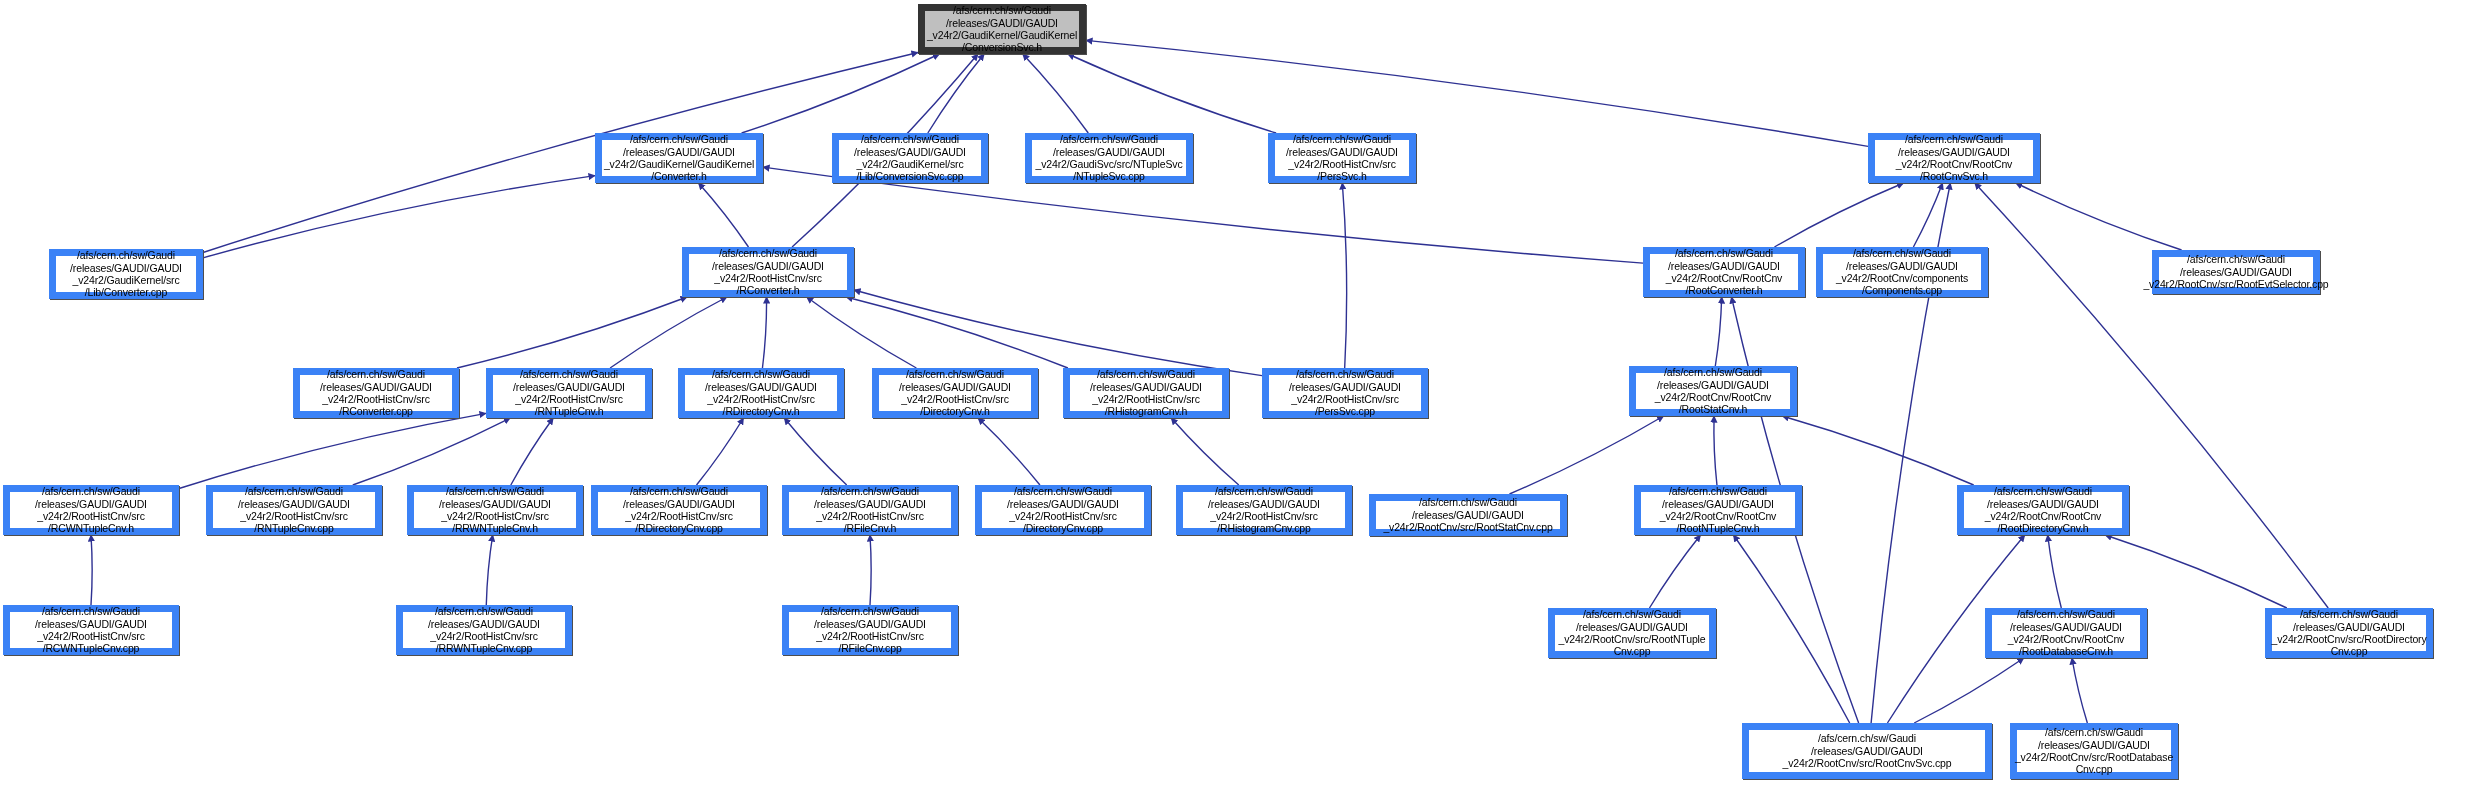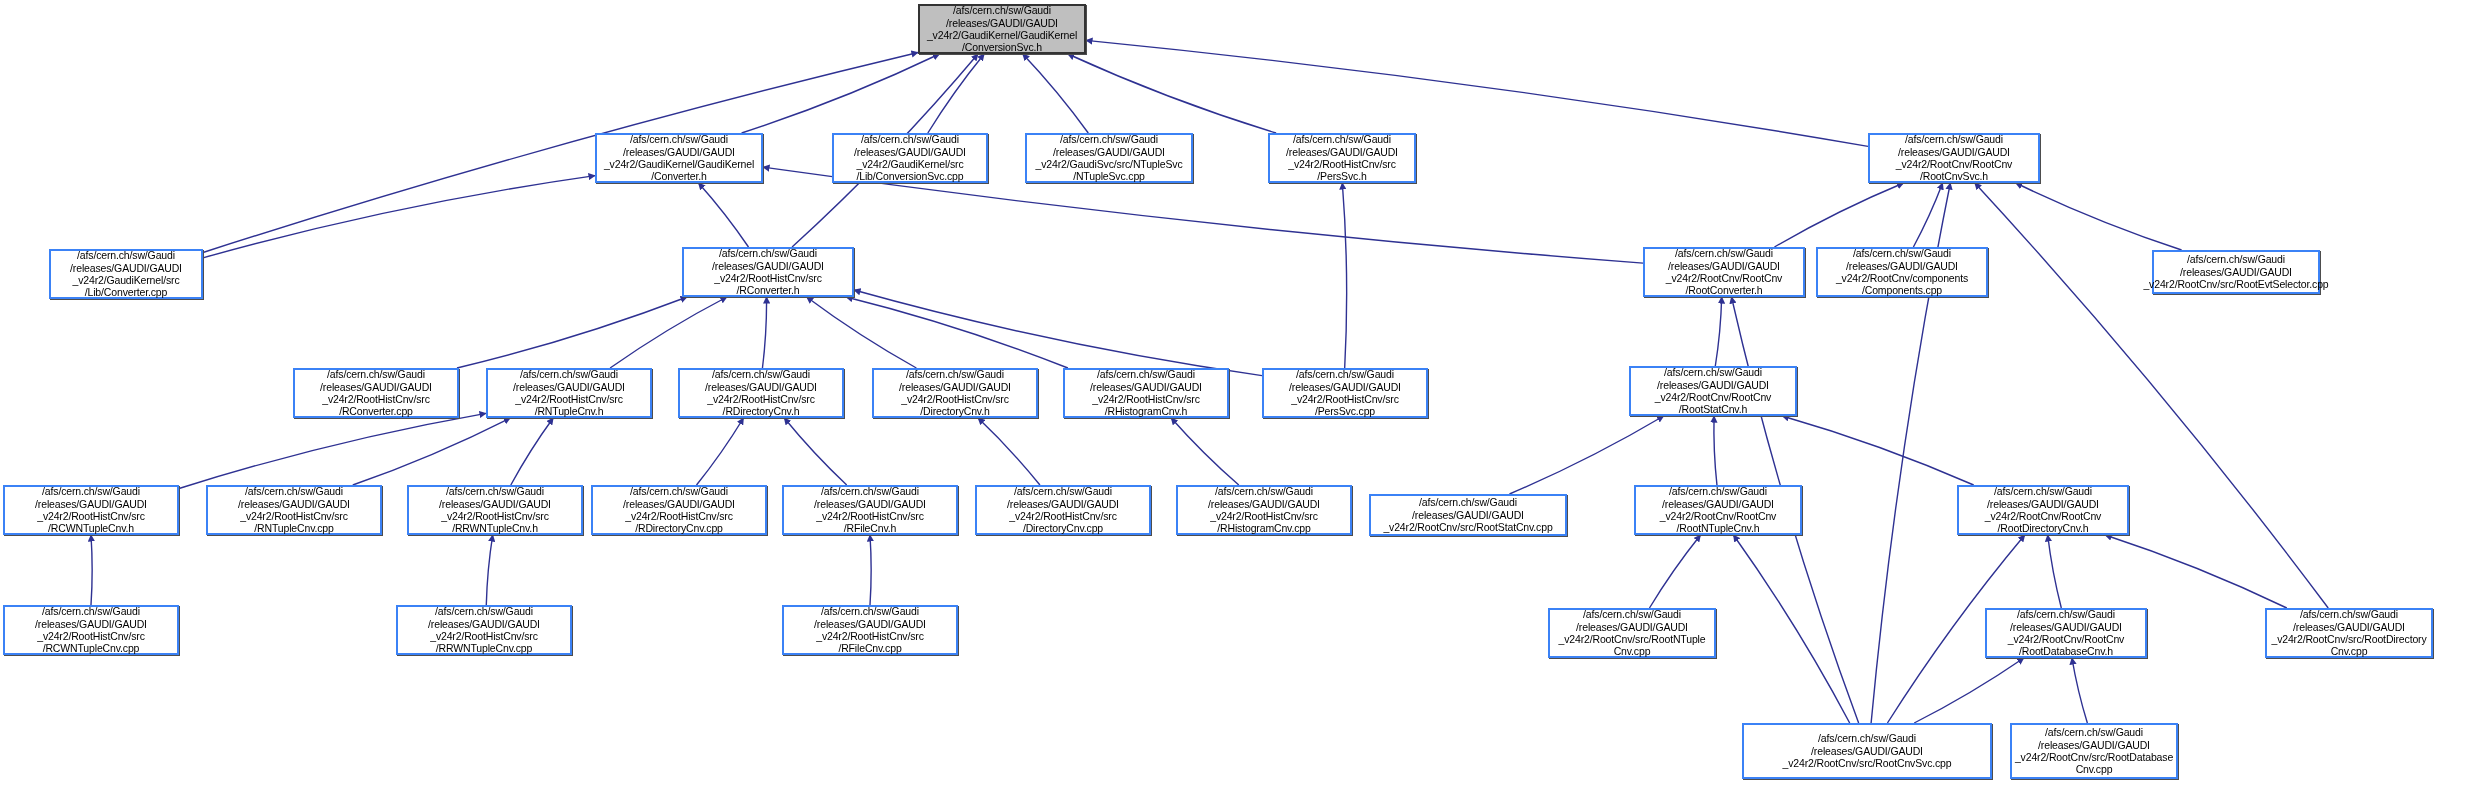--- a/index.html
+++ b/index.html
@@ -19,21 +19,21 @@
     position: absolute;
     left: 0;
     top: 0;
     width: 2481px;
     height: 803px;
     pointer-events: none;
   }
   .node {
     position: absolute;
     box-sizing: border-box;
-    border: 2px solid #3b82f6;
+    border: 7px solid #3b82f6;
     background: #ffffff;
     color: #000000;
     display: flex;
     align-items: center;
     justify-content: center;
     text-align: center;
     line-height: 1.18;
     white-space: pre;
     letter-spacing: -0.15px;
     box-shadow: 1px 1px 0 0 #4d4d4d;

